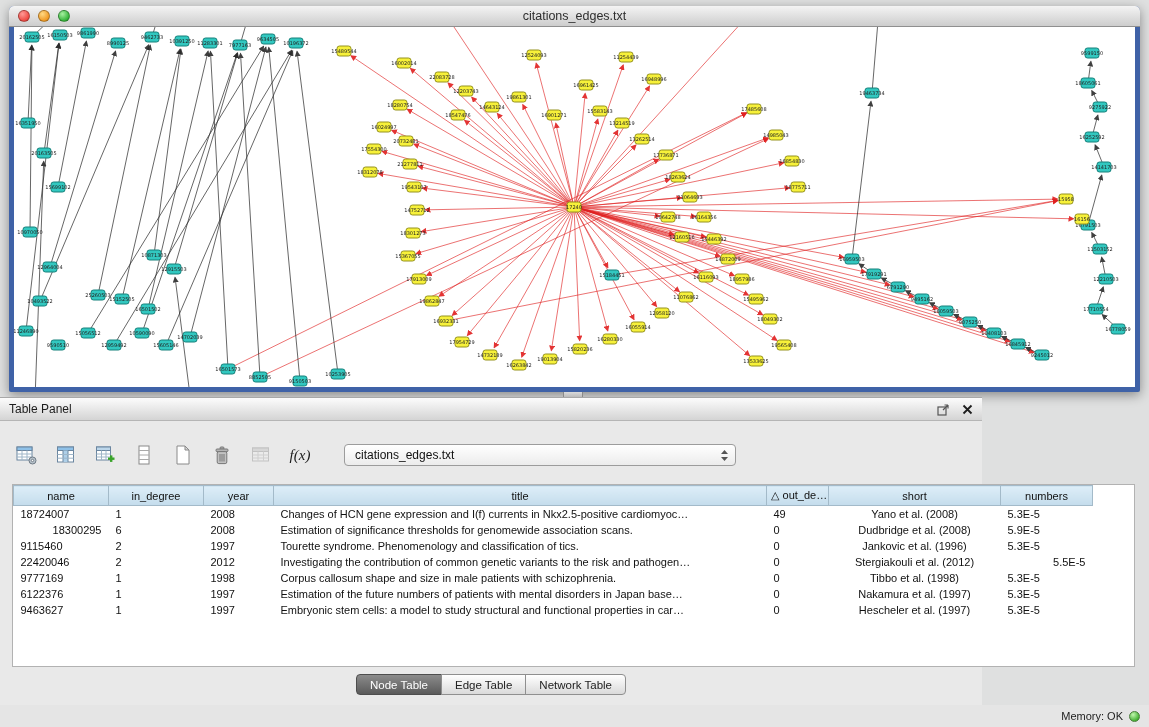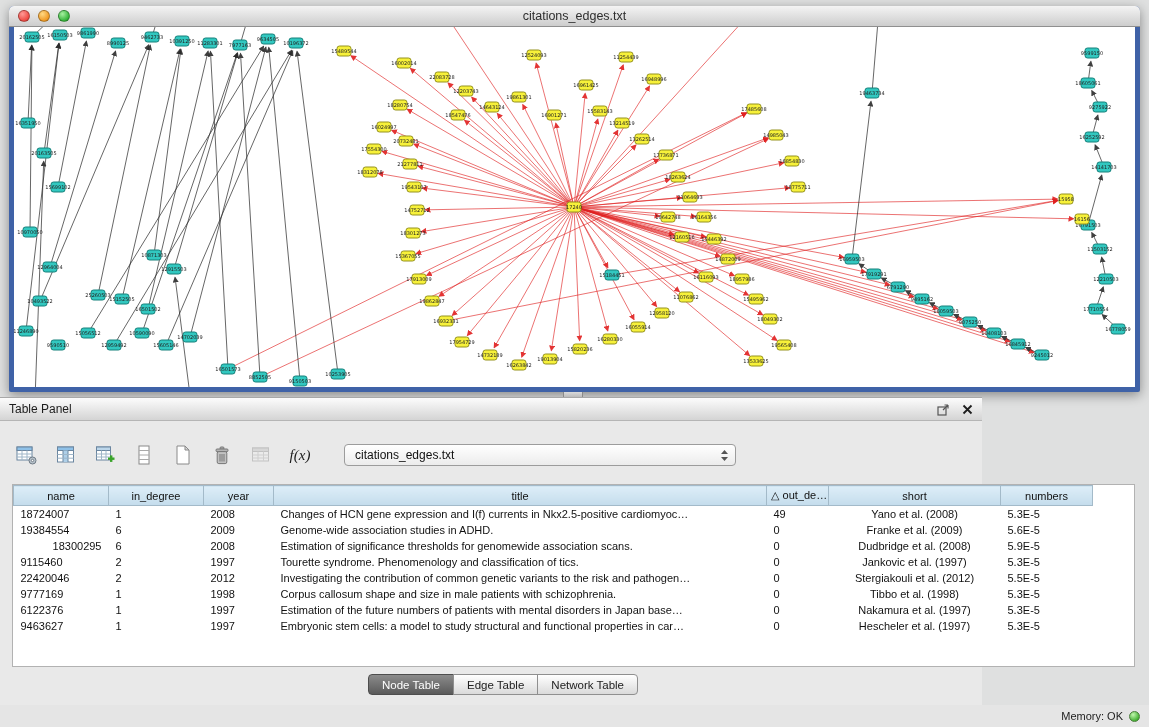--- a/index.html
+++ b/index.html
@@ -76,21 +76,21 @@
   table.tbl{border-collapse:collapse;table-layout:fixed;width:1079px;}
   .tbl th{
     height:20px;background:linear-gradient(var(--hdr-blue1),var(--hdr-blue2));
     border:1px solid #a3bac9;font-size:11px;font-weight:normal;color:#111;
     padding:0 4px;overflow:hidden;white-space:nowrap;text-align:center;cursor:pointer;
   }
   .tbl td{
     height:16px;line-height:16px;font-size:11px;color:#111;padding:0 7px;
     white-space:nowrap;overflow:hidden;
   }
-  .tabs-row{position:absolute;left:12px;width:100%;top:276px;display:flex;justify-content:center;}
+  .tabs-row{position:absolute;left:0;width:100%;top:276px;display:flex;justify-content:center;}
   .tab{
     height:21px;padding:0 13px;font-size:11.5px;border:1px solid #8f8f8f;
     background:linear-gradient(#ffffff,#dadada);color:#222;margin-left:-1px;cursor:pointer;
     font-family:inherit;
   }
   .tab:first-child{border-radius:4px 0 0 4px;margin-left:0;}
   .tab:last-child{border-radius:0 4px 4px 0;}
   .tab.active{background:linear-gradient(#8b8b8b,#5a5a5a);color:#fff;border-color:#4d4d4d;}
   .status-bar{
     position:absolute;left:0;bottom:0;width:100%;height:22px;
@@ -809,54 +809,45 @@
             <tr>
               <td style="text-align: left;">18724007</td>
               <td style="text-align: left;">1</td>
               <td style="text-align: left;">2008</td>
               <td style="text-align: left;">Changes of HCN gene expression and I(f) currents in Nkx2.5-positive cardiomyoc…</td>
               <td style="text-align: left;">49</td>
               <td style="text-align: center;">Yano et al. (2008)</td>
               <td style="text-align: left;">5.3E-5</td>
             </tr>
             <tr>
-              <td style="text-align: left;">19384554</td>
-              <td style="text-align: left;">6</td>
-              <td style="text-align: left;">2009</td>
-              <td style="text-align: left;">Genome-wide association studies in ADHD.</td>
-              <td style="text-align: left;">0</td>
-              <td style="text-align: center;">Franke et al. (2009)</td>
-              <td style="text-align: left;">5.6E-5</td>
-            </tr>
-            <tr>
               <td style="text-align: right;">18300295</td>
               <td style="text-align: left;">6</td>
               <td style="text-align: left;">2008</td>
               <td style="text-align: left;">Estimation of significance thresholds for genomewide association scans.</td>
               <td style="text-align: left;">0</td>
               <td style="text-align: center;">Dudbridge et al. (2008)</td>
               <td style="text-align: left;">5.9E-5</td>
             </tr>
             <tr>
               <td style="text-align: left;">9115460</td>
               <td style="text-align: left;">2</td>
               <td style="text-align: left;">1997</td>
               <td style="text-align: left;">Tourette syndrome. Phenomenology and classification of tics.</td>
               <td style="text-align: left;">0</td>
-              <td style="text-align: center;">Jankovic et al. (1997)</td>
+              <td style="text-align: center;">Jankovic et al. (1996)</td>
               <td style="text-align: left;">5.3E-5</td>
             </tr>
             <tr>
               <td style="text-align: left;">22420046</td>
               <td style="text-align: left;">2</td>
               <td style="text-align: left;">2012</td>
               <td style="text-align: left;">Investigating the contribution of common genetic variants to the risk and pathogen…</td>
               <td style="text-align: left;">0</td>
               <td style="text-align: center;">Stergiakouli et al. (2012)</td>
-              <td style="text-align: left; margin-left: 22px;">5.5E-5</td>
+              <td style="text-align: right; margin-left: 22px;">5.5E-5</td>
             </tr>
             <tr>
               <td style="text-align: left;">9777169</td>
               <td style="text-align: left;">1</td>
               <td style="text-align: left;">1998</td>
               <td style="text-align: left;">Corpus callosum shape and size in male patients with schizophrenia.</td>
               <td style="text-align: left;">0</td>
               <td style="text-align: center;">Tibbo et al. (1998)</td>
               <td style="text-align: left;">5.3E-5</td>
             </tr>

